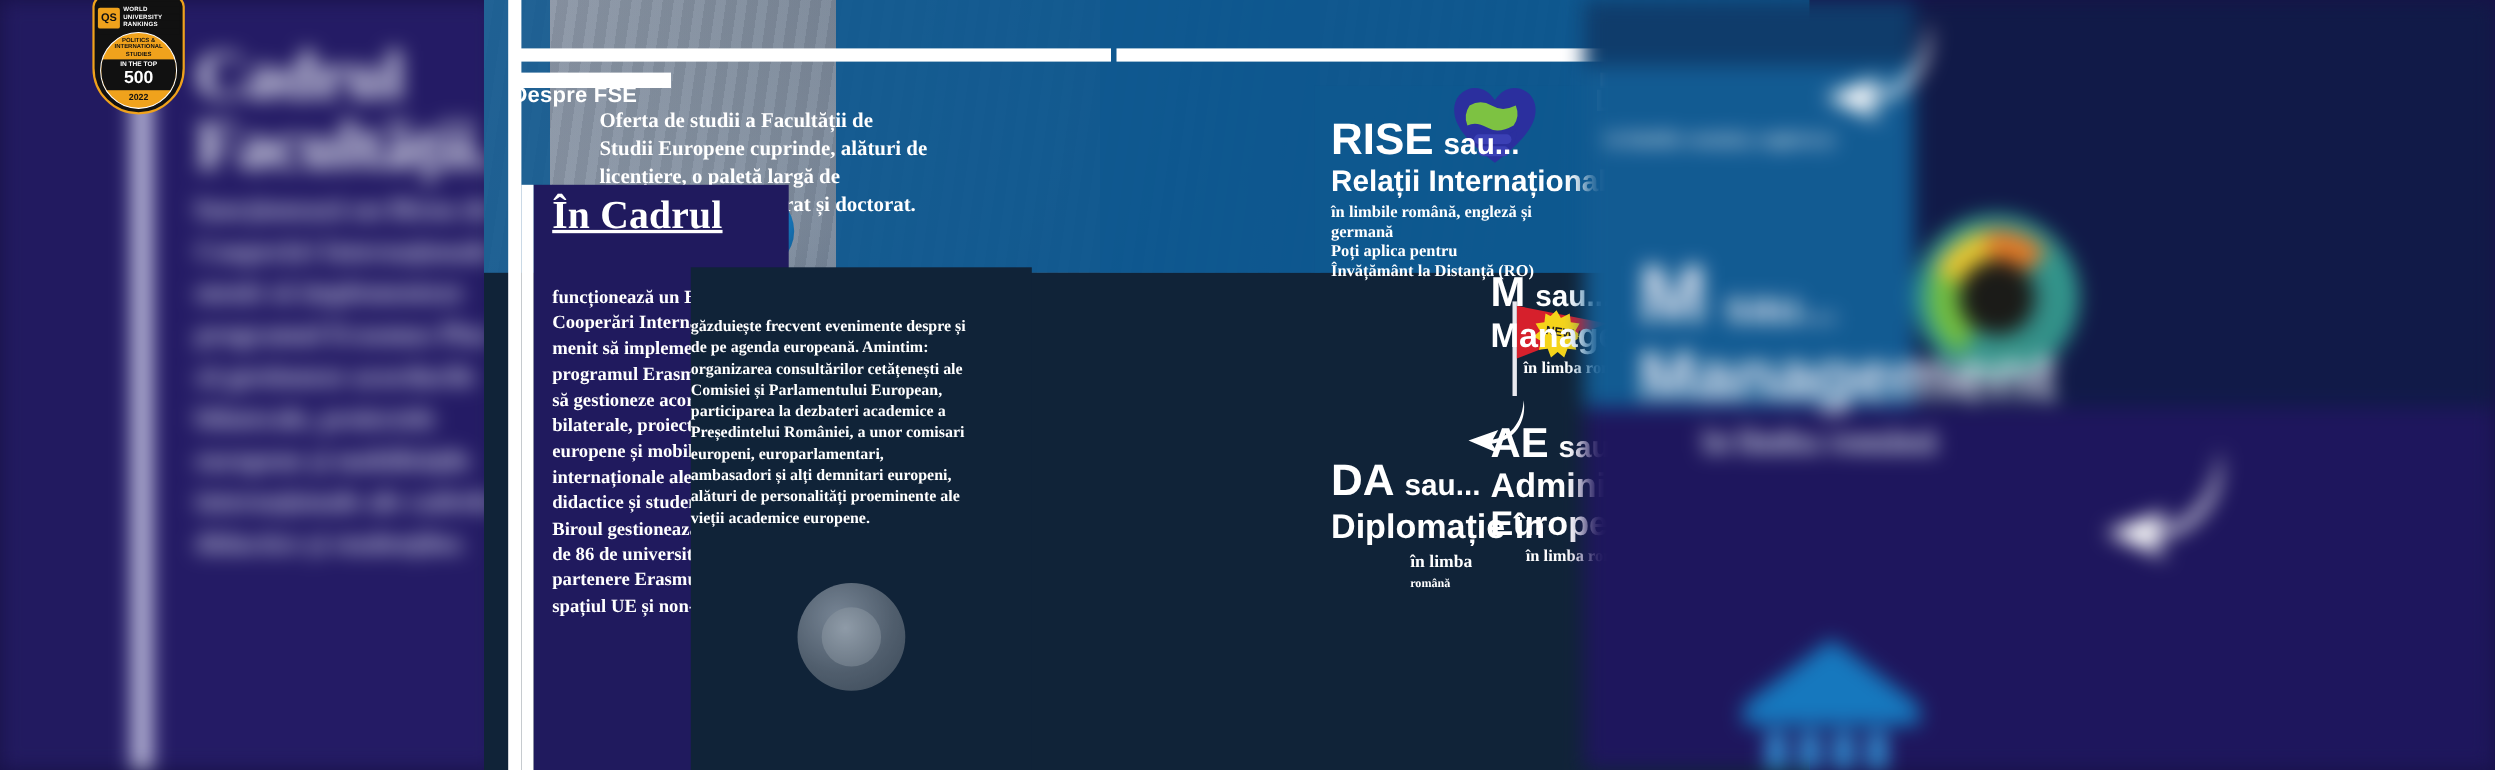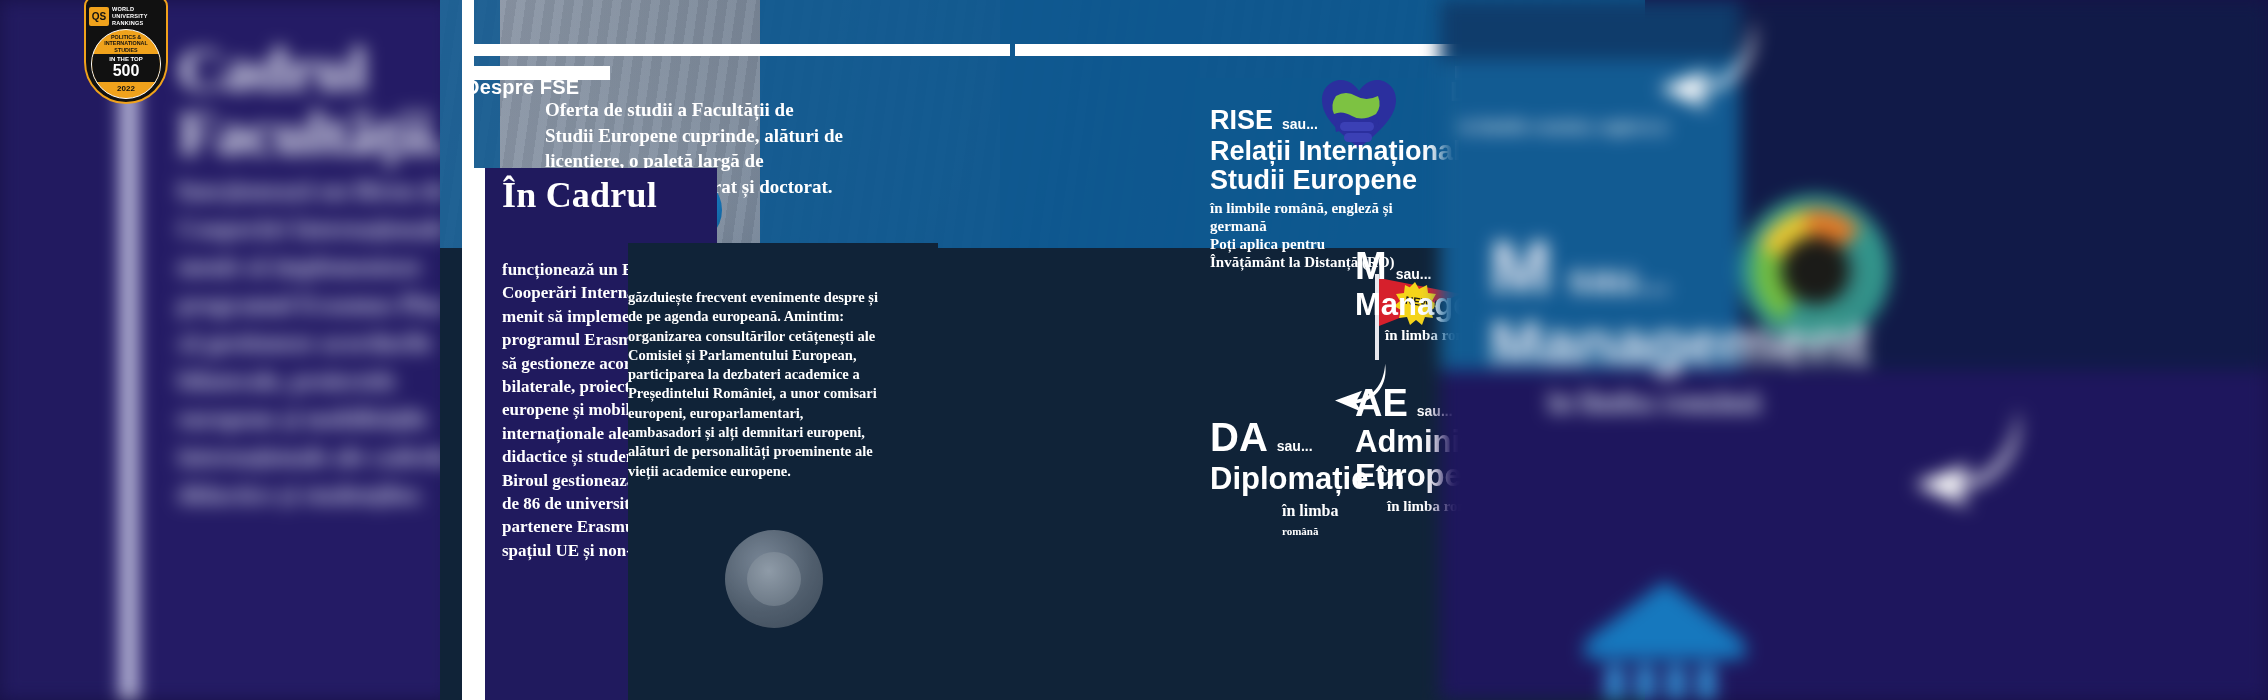--- a/index.html
+++ b/index.html
@@ -45,21 +45,21 @@
 
   .wbar{position:absolute;background:#ffffff;}
 
   .h-white{position:absolute;color:#fff;font-weight:700;letter-spacing:.2px;}
   .serif{font-family:"Liberation Serif",serif;}
   .sans{font-family:"Liberation Sans",sans-serif;}
 
   .body-serif{position:absolute;color:#fff;font-family:"Liberation Serif",serif;font-weight:700;}
 
   .prog-title{color:#fff;font-family:"Liberation Sans",sans-serif;font-weight:700;}
-  .sau{font-size:14px;font-weight:700;}
+  .sau{font-size:27px;font-weight:700;}
   .lang{font-family:"Liberation Serif",serif;font-weight:700;color:#fff;}
 
   
   .qs{position:absolute;left:84px;top:-4px;width:84px;height:108px;z-index:40;}
   .qs .shell{position:absolute;inset:0;background:#111;border-radius:10px 10px 42px 42px;border:2px solid #f0a21c;box-sizing:border-box;}
   .qs .top{position:absolute;left:5px;top:5px;right:5px;height:30px;background:#111;display:flex;align-items:center;gap:3px;}
   .qs .qsmark{width:20px;height:19px;background:#f0a21c;color:#111;font-size:10px;font-weight:700;display:flex;align-items:center;justify-content:center;border-radius:2px;font-family:"Liberation Sans",sans-serif;}
   .qs .wur{flex:1;display:flex;flex-direction:column;gap:1px;}
   .qs .wur span{font-size:5.6px;font-weight:700;color:#fff;letter-spacing:.2px;line-height:6.2px;background:#111;font-family:"Liberation Sans",sans-serif;}
   .qs .circle{position:absolute;left:7px;top:33px;width:70px;height:70px;border-radius:50%;background:#f0a21c;border:1.5px solid #fff;box-sizing:border-box;overflow:hidden;}
@@ -139,40 +139,39 @@
       <svg width="78" height="72" viewBox="0 0 78 72">
         <path d="M39 70 C10 48 2 34 2 22 C2 9 12 2 21 2 C29 2 35 7 39 13 C43 7 49 2 57 2 C66 2 76 9 76 22 C76 34 68 48 39 70 Z" fill="#2b2f9e"></path>
         <path d="M16 18 q10 -6 20 0 q10 6 22 0 q4 10 -2 18 q-14 8 -24 2 q-10 -6 -18 -2 q-4 -9 2 -18 Z" fill="#7dc242"></path>
         <path d="M18 40 q10 -4 18 2 q10 7 22 -2 q2 8 -4 14 q-12 8 -22 2 q-10 -5 -16 -2 q-2 -8 2 -14 Z" fill="#2b2f9e"></path>
         <rect x="20" y="44" width="34" height="9" rx="4.5" fill="#3b40b5"></rect>
         <rect x="24" y="55" width="28" height="9" rx="4.5" fill="#3b40b5"></rect>
       </svg>
     </div>
     <div style="position:absolute;left:770px;top:105px;">
       <div style="display:flex;align-items:baseline;gap:9px;">
-        <span class="prog-title" style="font-size:27px;">RISE</span>
+        <span class="prog-title" style="font-size:40px;">RISE</span>
         <span class="prog-title sau">sau...</span>
       </div>
       <div class="prog-title" style="font-size:27px;line-height:29px;margin-top:1px;">Relații Internaționale și</div>
-      <div class="prog-title" style="font-size:27px;line-height:29px;">Studii Europene</div>
       <div class="lang" style="font-size:15px;line-height:18px;margin-top:4px;width:215px;">în limbile română, engleză și</div>
       <div class="lang" style="font-size:15px;line-height:18px;">germană</div>
       <div class="lang" style="font-size:15px;line-height:18px;">Poți aplica pentru</div>
       <div class="lang" style="font-size:15px;line-height:18px;">Învățământ la Distanță (RO)</div>
     </div>
     <div class="arrow" style="left:1045px;top:160px;">
       <svg width="60" height="56" viewBox="0 0 60 56">
         <path d="M55 2 C58 22 50 40 30 44 L34 30 L6 42 L33 56 L31 44" fill="#ffffff"></path>
         <path d="M54 4 C57 24 46 42 24 45 L30 54 L2 42 L30 32 L25 41 C44 38 53 22 54 4 Z" fill="#ffffff"></path>
       </svg>
     </div>
 
     <div class="cpurple" style="left:45px;top:168px;width:232px;height:532px;"></div>
     <div class="wbar" style="left:34px;top:168px;width:11px;height:532px;"></div>
-    <div class="h-white serif" style="left:62px;top:175px;font-size:36px;line-height:40px;">În Cadrul</div>
+    <div class="h-white serif" style="left:62px;top:175px;font-size:36px;line-height:40px;text-decoration:underline;">În Cadrul</div>
     <div class="body-serif" style="left:62px;top:258px;width:200px;font-size:17px;line-height:23.4px;">funcționează un Birou de Cooperări Internaționale menit să implementeze programul Erasmus Plus și să gestioneze acordurile bilaterale, proiectele europene și mobilitățile internaționale ale cadrelor didactice și studenților. Biroul gestionează o rețea de 86 de universități partenere Erasmus, din spațiul UE și non-UE.</div>
 
     <div class="cnavy" style="left:188px;top:243px;width:310px;height:457px;"></div>
     <div class="coin" style="left:285px;top:530px;width:98px;height:98px;">
         <div class="inner"></div>
       </div>
     <div class="body-serif" style="left:188px;top:288px;width:250px;font-size:14.5px;line-height:19.3px;font-weight:700;">găzduiește frecvent evenimente despre și de pe agenda europeană. Amintim: organizarea consultărilor cetățenești ale Comisiei și Parlamentului European, participarea la dezbateri academice a Președintelui României, a unor comisari europeni, europarlamentari, ambasadori și alți demnitari europeni, alături de personalități proeminente ale vieții academice europene.</div>
 
     <div class="flag" style="left:925px;top:270px;width:100px;height:90px;">
       <svg width="100" height="90" viewBox="0 0 100 90">

